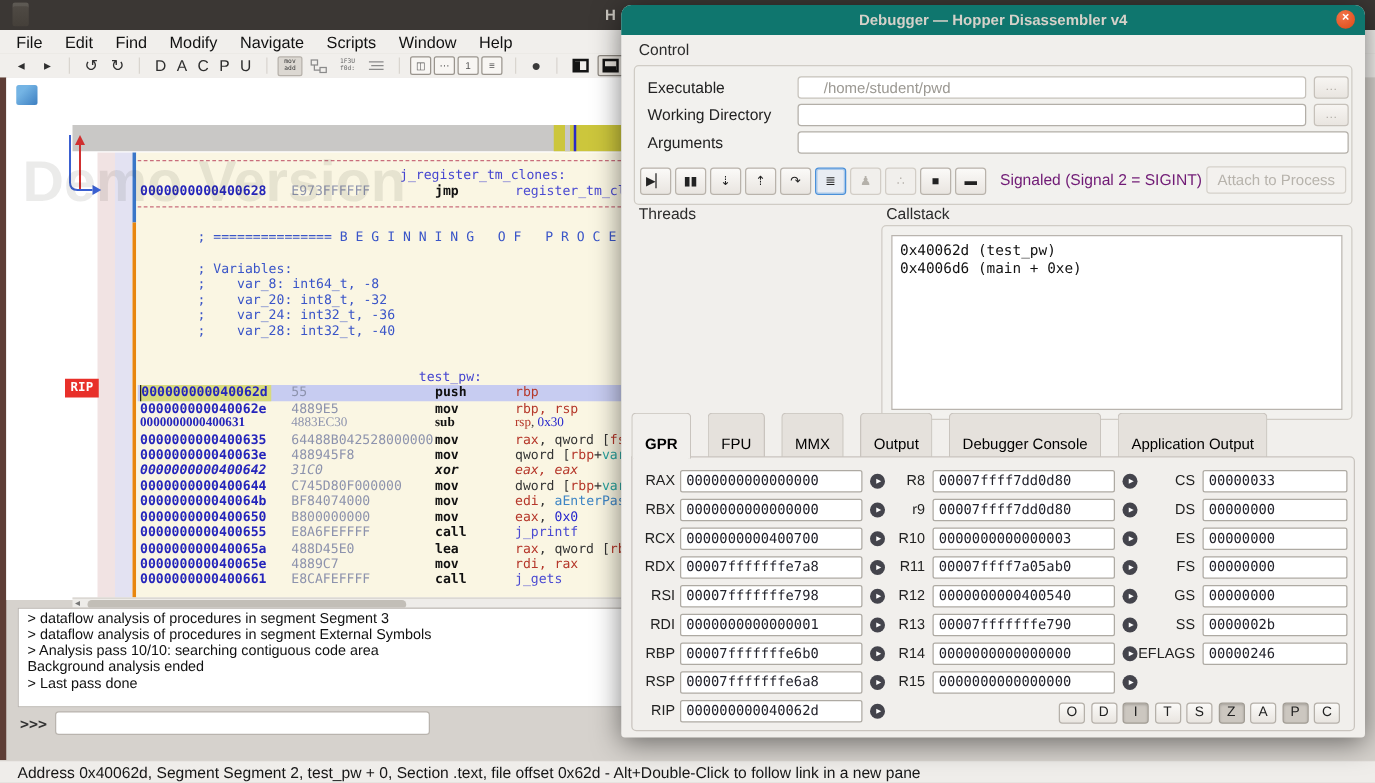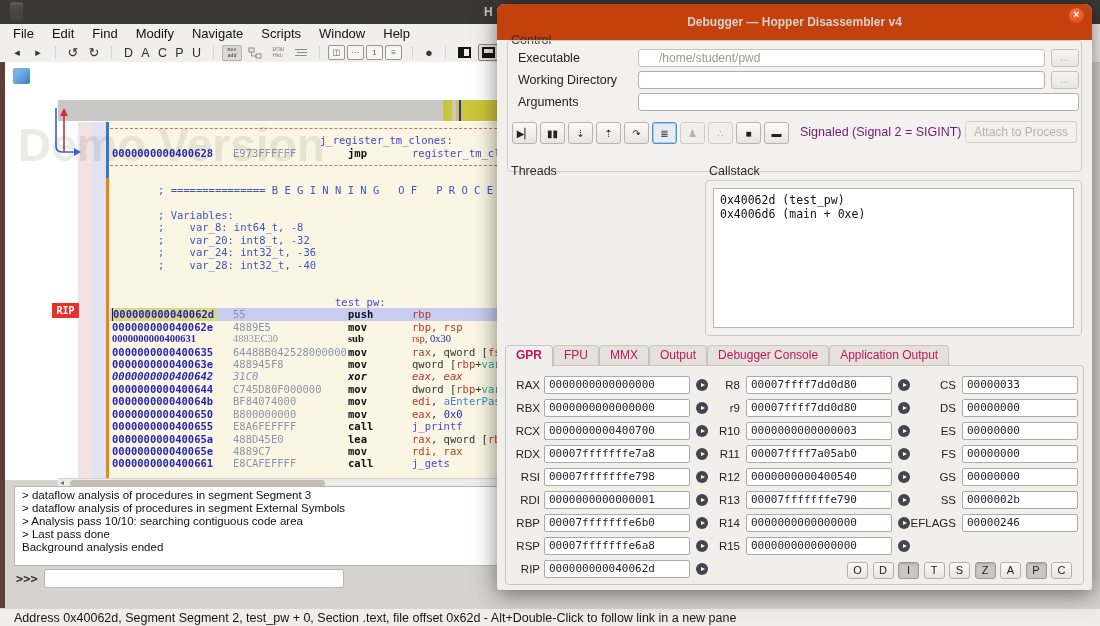--- a/index.html
+++ b/index.html
@@ -64,37 +64,37 @@
   #hscroll .thumb{position:absolute;left:12px;top:1px;width:255px;height:7px;background:#c2beb7;border-radius:4px}
 
   #logpanel{position:absolute;left:14px;top:486px;width:880px;height:80px;background:#fff;border:1px solid #b9b4ae;padding:2px 7px;font-size:11.5px;color:#111}
   .log-line{line-height:12.9px;white-space:pre}
   #prompt-label{position:absolute;left:16px;top:572px;font:bold 12px "DejaVu Sans Mono",monospace;color:#333}
   #prompt-input{position:absolute;left:44px;top:569px;width:300px;height:19px;border:1px solid #b9b4ae;border-radius:3px;background:#fff;font:11px "DejaVu Sans Mono",monospace;padding:0 4px;outline:none}
   #statusbar{position:absolute;left:0;top:608px;width:1100px;height:18px;background:#efedea;border-top:1px solid #d8d4cf;font-size:12.5px;color:#161616;padding:2px 0 0 14px;white-space:nowrap}
 
   
   #dbg{position:absolute;left:497px;top:4px;width:595px;height:586px;background:#f1efec;border-radius:8px 8px 3px 3px;box-shadow:0 4px 22px rgba(0,0,0,.5)}
-  #dbg-titlebar{position:absolute;left:0;top:0;width:100%;height:36px;background:#c2410c;border-radius:8px 8px 0 0;display:flex;align-items:center;justify-content:center;font-size:12px;font-weight:bold;color:#d5d1c9}
+  #dbg-titlebar{position:absolute;left:0;top:0;width:100%;height:24px;background:#0f766e;border-radius:8px 8px 0 0;display:flex;align-items:center;justify-content:center;font-size:12px;font-weight:bold;color:#d5d1c9}
   #dbg-close{position:absolute;right:8px;top:4px;width:15px;height:15px;border-radius:50%;background:radial-gradient(circle at 35% 30%,#f2754a,#dd4814);color:#fff;font-size:10px;line-height:14px;text-align:center;font-weight:bold}
   .grp-label{position:absolute;font-size:12.5px;color:#2b2b2b}
   .grpbox{position:absolute;border:1px solid #d0ccc5;border-radius:4px;background:rgba(255,255,255,.12)}
   .ctl-row-label{position:absolute;left:10px;font-size:12.5px;line-height:18px;color:#222}
   .field{position:absolute;height:18px;background:#fff;border:1px solid #b3afa8;border-radius:3px;font-size:12px;line-height:16px;padding:0 20px;color:#222;overflow:hidden;white-space:nowrap}
   .field.ghost{color:#9b9892;border-color:#c6c2bb}
   .dots-btn{position:absolute;width:28px;height:18px;border:1px solid #c6c1ba;border-radius:3px;background:linear-gradient(#f7f5f2,#e9e5e0);color:#b3afa8;font-size:10px;text-align:center;line-height:15px}
   .ctl-btn{width:25px;height:22px;border:1px solid #b9b3ab;border-radius:3px;background:linear-gradient(#fbfaf8,#e9e5e0);display:inline-flex;align-items:center;justify-content:center;font-size:10px;color:#222;margin-right:3px}
   .ctl-btn.on{border:1px solid #4a90d9;box-shadow:0 0 0 1px #a8c8ea inset;background:#e8ecf2}
   .ctl-btn.dis{color:#b5b1aa;border-color:#d2cdc6;background:#f1efec}
   #ctlrow{position:absolute;left:4px;top:80px;height:24px;display:flex;align-items:center}
   #signal-text{position:absolute;left:292px;top:84px;font-size:12.5px;color:#701a75;white-space:nowrap}
   #attach-btn{position:absolute;right:4px;top:80px;width:112px;height:22px;border:1px solid #d5d1ca;border-radius:3px;background:#f3f1ee;color:#b7b3ac;font-size:12px;text-align:center;line-height:20px}
   .listbox{position:absolute;background:#fff;border:1px solid #b9b4ae;font-family:"DejaVu Sans Mono",monospace;font-size:11.5px;line-height:14px;padding:4px 6px;color:#111}
   #tabs{position:absolute;left:8px;top:339px;display:flex;align-items:flex-end;height:23px}
-  .tab{padding:2px 10px 4px 10px;font-size:12px;color:#be185d;background:#e5e1dc;border:1px solid #c9c4be;border-bottom:none;border-radius:4px 4px 0 0;margin-right:0}
+  .tab{padding:17px 10px 4px 10px;font-size:12px;color:#000000;background:#e5e1dc;border:1px solid #c9c4be;border-bottom:none;border-radius:4px 4px 0 0;margin-right:13px}
   .tab.active{background:#f1efec;position:relative;z-index:3;padding-bottom:5px;margin-bottom:-1px;font-weight:bold}
   #reggrp{position:absolute;left:8px;top:361px;width:579px;height:220px;border:1px solid #c9c4be;border-radius:0 4px 4px 4px;background:#f1efec;z-index:2}
   .regcol{position:absolute;left:0;top:0;right:0;bottom:0}
   .reg-row{position:absolute;left:0;width:100%;height:18px}
   .reg-label{position:absolute;font-size:11.5px;line-height:18px;text-align:right;color:#222}
   .reg-field{position:absolute;height:18px;background:#fff;border:1px solid #aeaaa3;border-radius:2px;font:11px "DejaVu Sans Mono",monospace;line-height:16px;padding-left:4px;color:#23232c;overflow:hidden}
   .reg-circle{position:absolute;top:3px;width:12px;height:12px;border-radius:50%;background:#44444c}
   .reg-circle::after{content:"";position:absolute;left:4.5px;top:3.5px;border-left:4px solid #fff;border-top:2.5px solid transparent;border-bottom:2.5px solid transparent}
   #col1 .reg-label{left:2px;width:32px}   #col1 .reg-field{left:38px;width:146px}  #col1 .reg-circle{left:190px}
   #col2 .reg-label{left:204px;width:30px} #col2 .reg-field{left:240px;width:146px} #col2 .reg-circle{left:392px}
@@ -234,37 +234,37 @@
 <div id="hscroll">
   <div class="arrow">◂</div>
   <div class="thumb"></div>
 </div>
 
 <div id="logpanel">
   <div id="loglines">
       <div class="log-line">&gt; dataflow analysis of procedures in segment Segment 3</div>
       <div class="log-line">&gt; dataflow analysis of procedures in segment External Symbols</div>
       <div class="log-line">&gt; Analysis pass 10/10: searching contiguous code area</div>
+      <div class="log-line">Background analysis ended</div>
       <div class="log-line">&gt; Last pass done</div>
-      <div class="log-line">Background analysis ended</div>
     </div>
 </div>
 <div id="prompt-label">&gt;&gt;&gt;</div>
 <input id="prompt-input" style="">
 
 <div id="statusbar">Address 0x40062d, Segment Segment 2, test_pw + 0, Section .text, file offset 0x62d - Alt+Double-Click to follow link in a new pane</div>
 
 <div id="dbg">
   <div id="dbg-titlebar">
     <span>Debugger — Hopper Disassembler v4</span>
     <div id="dbg-close">×</div>
   </div>
 
   <div class="grp-label" style="left:14px;top:29px">Control</div>
-  <div class="grpbox" style="left:10px;top:36px;width:575px;height:132px">
+  <div class="grpbox" style="left:10px;top:48px;width:575px;height:112px">
     <div class="ctl-row-label" style="top:8px">Executable</div>
     <div class="field ghost" style="left:130px;top:8px;width:407px">/home/student/pwd</div>
     <div class="dots-btn" style="left:543px;top:8px">…</div>
 
     <div class="ctl-row-label" style="top:30px">Working Directory</div>
     <div class="field" style="left:130px;top:30px;width:407px"></div>
     <div class="dots-btn" style="left:543px;top:30px">…</div>
 
     <div class="ctl-row-label" style="top:52px">Arguments</div>
     <div class="field" style="left:130px;top:52px;width:441px"></div>

